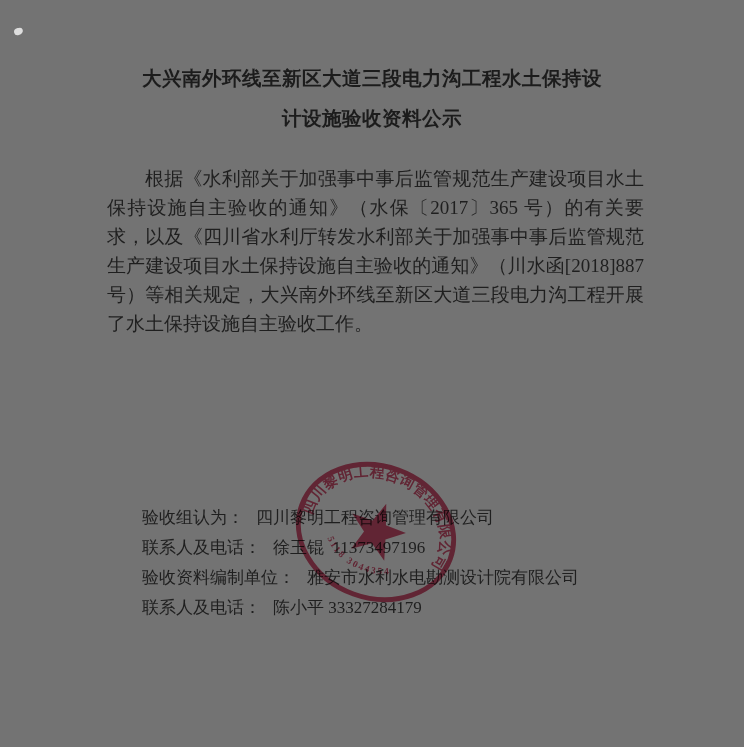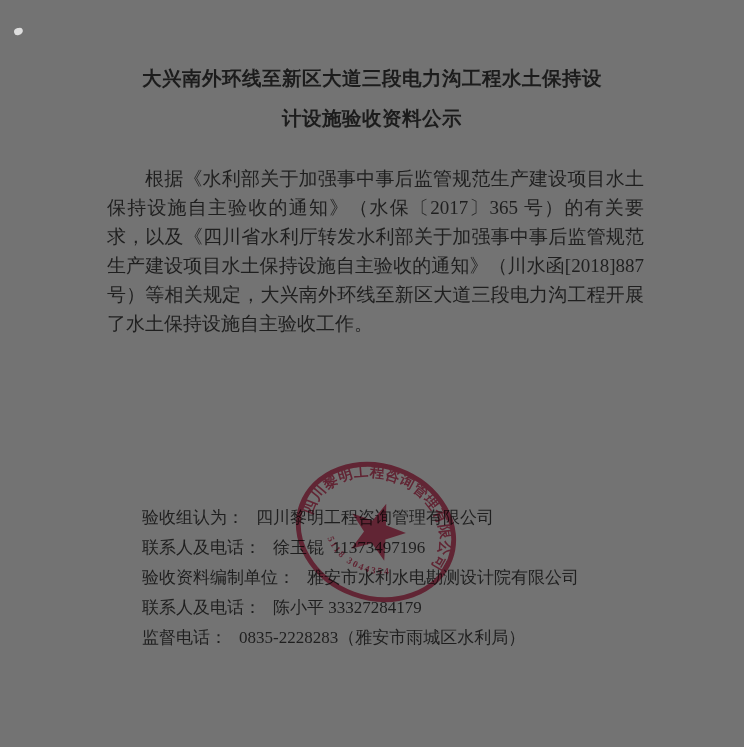--- a/index.html
+++ b/index.html
@@ -99,23 +99,20 @@
     </div>
     <div class="contact-row">
       <span class="c-label">联系人及电话：</span><span class="c-value">徐玉锟  11373497196</span>
     </div>
     <div class="contact-row">
       <span class="c-label">验收资料编制单位：</span><span class="c-value">雅安市水利水电勘测设计院有限公司</span>
     </div>
     <div class="contact-row">
       <span class="c-label">联系人及电话：</span><span class="c-value">陈小平 33327284179</span>
     </div>
-    <div class="contact-row">
-      <span class="c-label">监督电话：</span><span class="c-value">0835-2228283（雅安市雨城区水利局）</span>
-    </div>
   </div>
 
   <svg class="seal" viewBox="0 0 200 190" xmlns="http://www.w3.org/2000/svg">
     <defs>
       <path id="seal-name-arc" d="M 34.8 103.4 A 66 54 0 1 1 165.2 103.4" fill="none"></path>
       <path id="seal-code-arc" d="M 52.9 112.3 A 52 41 0 0 0 147.1 112.3" fill="none"></path>
     </defs>
     <g transform="rotate(20 100 95)">
       <ellipse cx="100" cy="95" rx="79" ry="66" fill="none" stroke-width="5" stroke="#d23a5e"></ellipse>
       <polygon points="100,65 107.05,85.3 128.5,85.7 111.4,98.7 117.6,119.3 100,107 82.4,119.3 88.6,98.7 71.5,85.7 92.9,85.3" fill="#d23a5e"></polygon>

